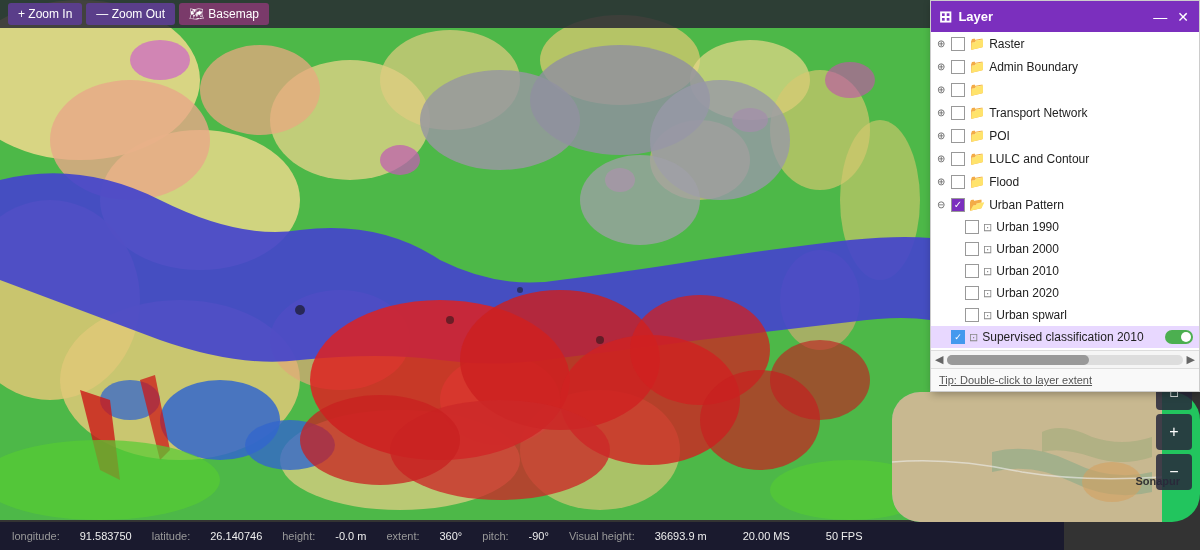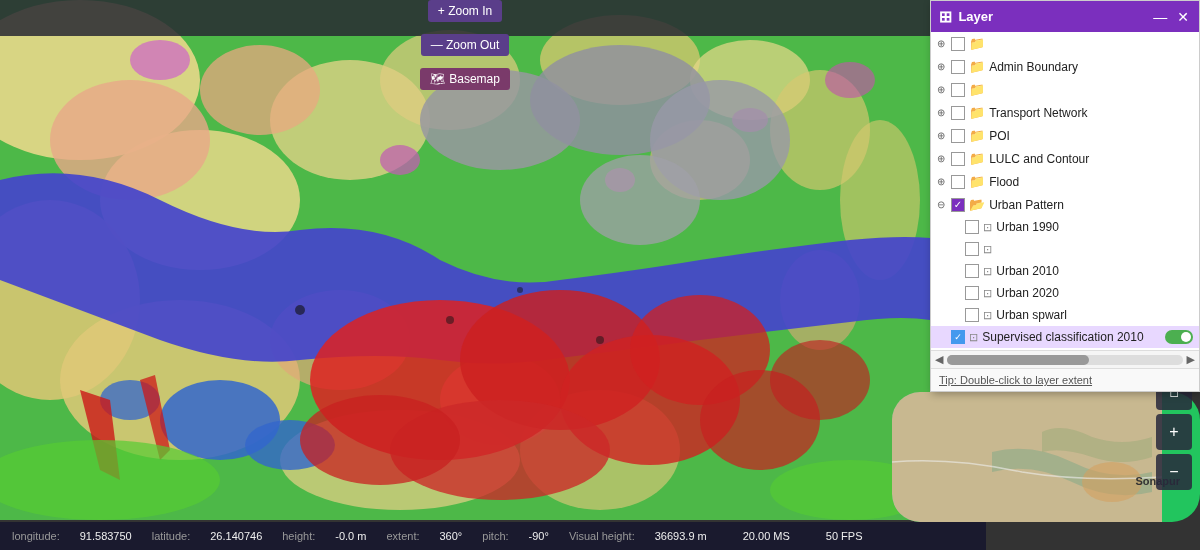--- a/index.html
+++ b/index.html
@@ -16,21 +16,21 @@
 
     
     #map-svg {
       width: 100%; height: 100%;
     }
 
     
     #status-bar {
       position: absolute;
       bottom: 0; left: 0;
-      width: 986px; height: 28px;
+      width: 1064px; height: 28px;
       background: #1a1a2e;
       display: flex;
       align-items: center;
       padding: 0 12px;
       gap: 20px;
       color: #ccc;
       font-size: 11px;
       z-index: 100;
     }
 
@@ -38,28 +38,27 @@
       display: flex; gap: 4px;
     }
 
     .status-label { color: #999; }
     .status-value { color: #eee; padding-left: 16px; }
 
     
     #toolbar {
       position: absolute;
       top: 0; left: 0;
-      width: 930px; height: 36px;
+      width: 930px; height: 28px;
       background: rgba(40,40,50,0.85);
       display: flex;
       align-items: center;
       padding: 0 8px;
-      gap: 12px;
+      gap: 4px;
       z-index: 50;
-      flex-direction: column;
     }
 
     .toolbar-btn {
       display: flex; align-items: center; gap: 4px;
       padding: 4px 10px;
       background: #5a3e8a;
       color: #fff;
       border: none;
       border-radius: 3px;
       font-size: 12px;
@@ -339,20 +338,21 @@
       <button class="ctrl-btn">✕</button>
     </div>
   </div>
 
   <div id="layer-list">
 
     <div class="layer-item">
       <span class="expand-icon">⊕</span>
       <span class="checkbox"></span>
       <span class="folder-icon">📁</span>
+      <span class="layer-label">Raster</span>
     </div>
 
     <div class="layer-item">
       <span class="expand-icon">⊕</span>
       <span class="checkbox"></span>
       <span class="folder-icon">📁</span>
       <span class="layer-label">Admin Boundary</span>
     </div>
 
     <div class="layer-item">
@@ -400,20 +400,21 @@
       <span class="expand-icon"></span>
       <span class="checkbox"></span>
       <span class="layer-icon">⊡</span>
       <span class="layer-label">Urban 1990</span>
     </div>
 
     <div class="layer-item indent-1">
       <span class="expand-icon"></span>
       <span class="checkbox"></span>
       <span class="layer-icon">⊡</span>
+      <span class="layer-label">Urban 2000</span>
     </div>
 
     <div class="layer-item indent-1">
       <span class="expand-icon"></span>
       <span class="checkbox"></span>
       <span class="layer-icon">⊡</span>
       <span class="layer-label">Urban 2010</span>
     </div>
 
     <div class="layer-item indent-1">

